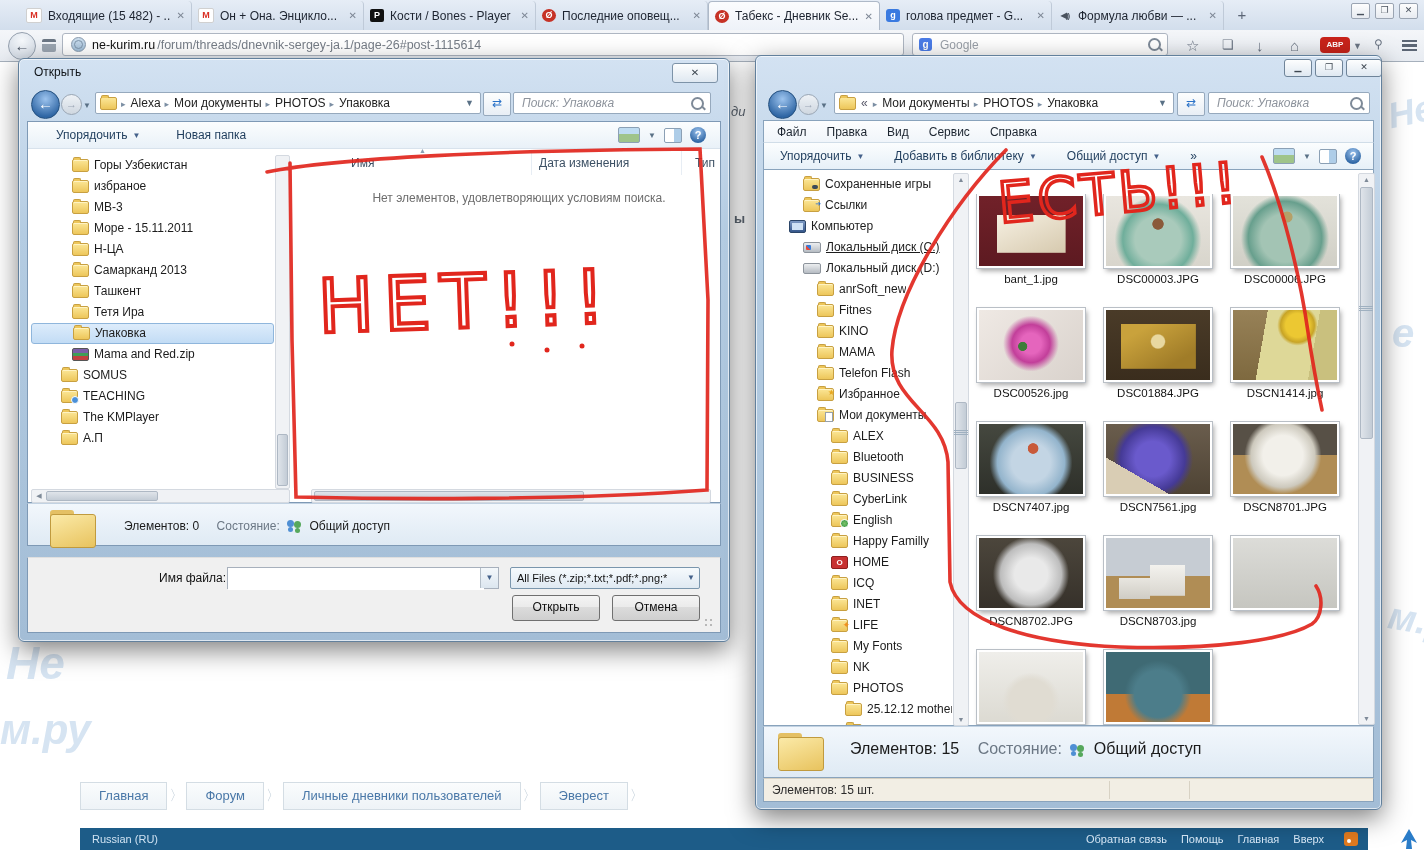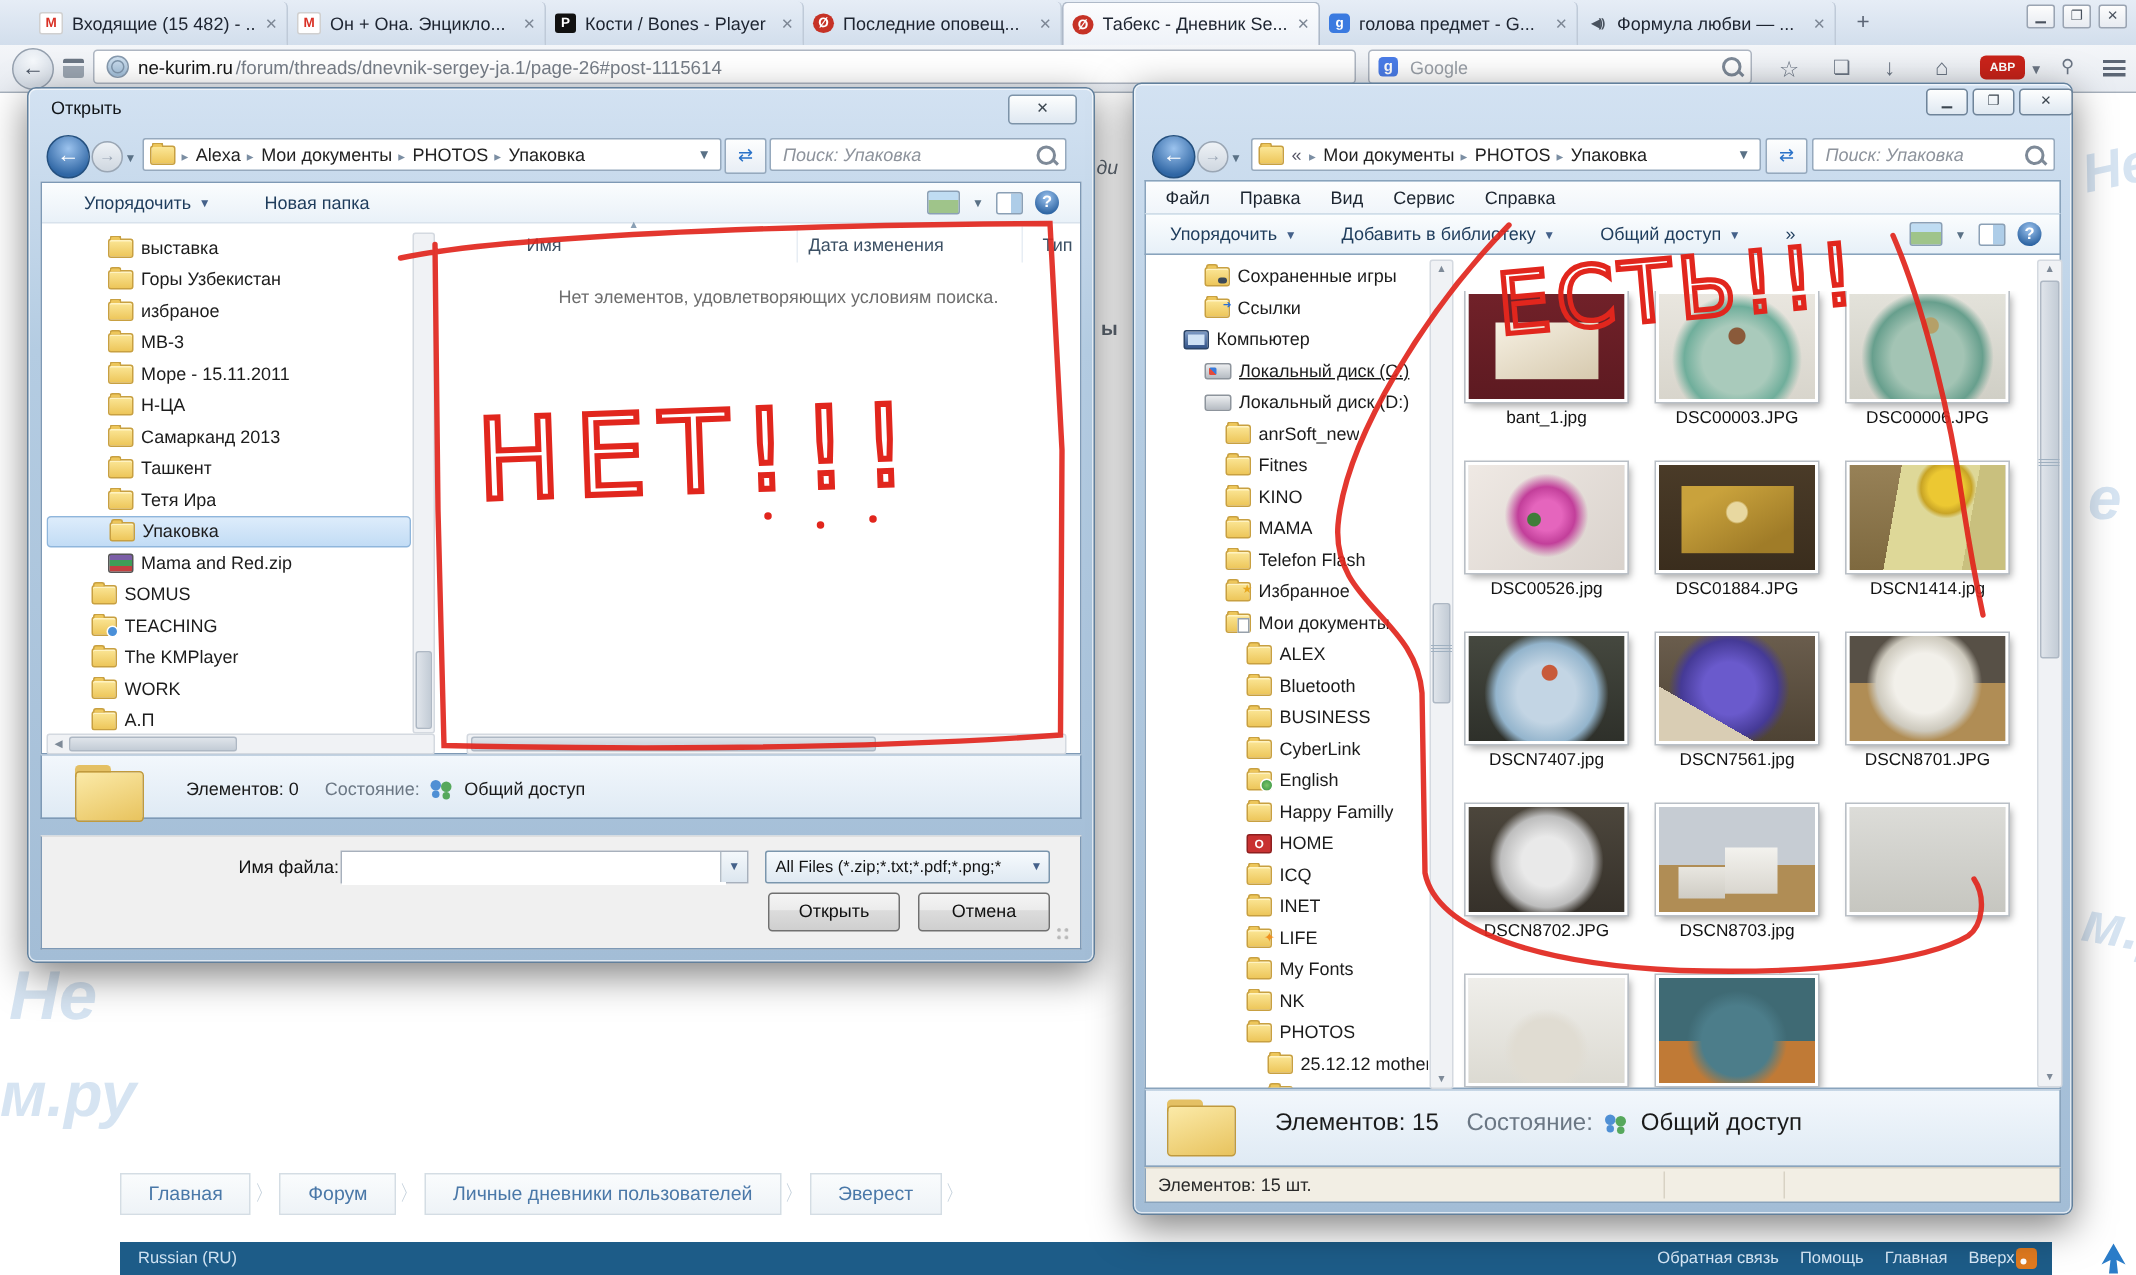--- a/index.html
+++ b/index.html
@@ -70,21 +70,21 @@
   .page{position:absolute;left:0;top:61px;width:1424px;height:789px;background:#fff;z-index:0;}
   .wm{position:absolute;color:#d6e4f2;font-style:italic;font-weight:bold;z-index:0;}
   .frag{position:absolute;color:#5c6570;font-size:13px;font-style:italic;z-index:0;}
   .crumbrow{position:absolute;left:80px;top:782px;height:28px;display:flex;align-items:center;z-index:0;}
   .fcrumb{height:26px;line-height:26px;padding:0 18px;background:linear-gradient(#fafcfd,#eef3f7);
           border:1px solid #d4dde4;color:#4a78a8;font-size:13px;margin-right:-1px;}
   .chev{color:#c2cfda;font-size:14px;padding:0 3px;}
   .bluebar{position:absolute;left:80px;top:828px;width:1288px;height:22px;background:#1d5c88;z-index:0;
            display:flex;align-items:center;font-size:11px;color:#cfe2f2;}
   .bluebar .lang{margin-left:12px;}
-  .blinks{margin-left:auto;display:flex;gap:14px;align-items:center;margin-right:1px;color:#d8e9f8;}
+  .blinks{margin-left:auto;display:flex;gap:14px;align-items:center;margin-right:20px;color:#d8e9f8;}
   .rss{width:14px;height:14px;background:#e07a1f;border-radius:3px;position:relative;}
   .rss::after{content:"";position:absolute;left:3px;bottom:3px;width:4px;height:4px;background:#fff;border-radius:50%;}
   .uparrow{position:absolute;left:1396px;top:828px;z-index:0;}
 
   
   .aero{position:absolute;border-radius:6px;border:1px solid #62809c;
         background:linear-gradient(#d3e2f2,#b4cce2 30%,#a3bdd6);
         box-shadow:0 8px 26px rgba(0,0,0,.5), inset 0 0 0 1px rgba(255,255,255,.65);}
   .navcirc{position:absolute;border-radius:50%;text-align:center;color:#fff;}
   .back{width:27px;height:27px;background:radial-gradient(circle at 50% 30%,#9cc3ee,#2f66a4 75%);
@@ -435,52 +435,48 @@
     <span class="hdr" style="left:520px;top:97px;">Дата изменения</span>
     <span class="hdr" style="left:676px;top:97px;">Тип</span>
     <div class="colline" style="left:512px;top:92px;height:24px;"></div>
     <div class="colline" style="left:662px;top:92px;height:24px;"></div>
 
     <div class="emptymsg">Нет элементов, удовлетворяющих условиям поиска.</div>
 
     <div class="otree">
         <div class="titem ic-folder" style="padding-left: 41px;">
     <span class="ic"></span>
-    <span class="tlabel">выставка</span>
+    <span class="tlabel">Горы Узбекистан</span>
   </div>
         <div class="titem ic-folder" style="padding-left: 41px;">
     <span class="ic"></span>
-    <span class="tlabel">Горы Узбекистан</span>
+    <span class="tlabel">избраное</span>
   </div>
         <div class="titem ic-folder" style="padding-left: 41px;">
     <span class="ic"></span>
-    <span class="tlabel">избраное</span>
+    <span class="tlabel">MB-3</span>
   </div>
         <div class="titem ic-folder" style="padding-left: 41px;">
     <span class="ic"></span>
-    <span class="tlabel">MB-3</span>
+    <span class="tlabel">Море - 15.11.2011</span>
   </div>
         <div class="titem ic-folder" style="padding-left: 41px;">
     <span class="ic"></span>
-    <span class="tlabel">Море - 15.11.2011</span>
+    <span class="tlabel">Н-ЦА</span>
   </div>
         <div class="titem ic-folder" style="padding-left: 41px;">
     <span class="ic"></span>
-    <span class="tlabel">Н-ЦА</span>
+    <span class="tlabel">Самарканд 2013</span>
   </div>
         <div class="titem ic-folder" style="padding-left: 41px;">
     <span class="ic"></span>
-    <span class="tlabel">Самарканд 2013</span>
+    <span class="tlabel">Ташкент</span>
   </div>
         <div class="titem ic-folder" style="padding-left: 41px;">
     <span class="ic"></span>
-    <span class="tlabel">Ташкент</span>
-  </div>
-        <div class="titem ic-folder" style="padding-left: 41px;">
-    <span class="ic"></span>
     <span class="tlabel">Тетя Ира</span>
   </div>
         <div class="titem ic-folder sel" style="padding-left: 41px;">
     <span class="ic"></span>
     <span class="tlabel">Упаковка</span>
   </div>
         <div class="titem ic-rar" style="padding-left: 41px;">
     <span class="ic"></span>
     <span class="tlabel">Mama and Red.zip</span>
   </div>
@@ -488,24 +484,20 @@
     <span class="ic"></span>
     <span class="tlabel">SOMUS</span>
   </div>
         <div class="titem ic-share" style="padding-left: 30px;">
     <span class="ic"></span>
     <span class="tlabel">TEACHING</span>
   </div>
         <div class="titem ic-folder" style="padding-left: 30px;">
     <span class="ic"></span>
     <span class="tlabel">The KMPlayer</span>
-  </div>
-        <div class="titem ic-folder" style="padding-left: 30px;">
-    <span class="ic"></span>
-    <span class="tlabel">WORK</span>
   </div>
         <div class="titem ic-folder" style="padding-left: 30px;">
     <span class="ic"></span>
     <span class="tlabel">А.П</span>
   </div>
       </div>
 
     <div class="sb" style="left:256px;top:96px;width:13px;height:332px;">
       <div class="sbthumb" style="left:1px;width:9px;top:278px;height:50px;"></div>
     </div>

